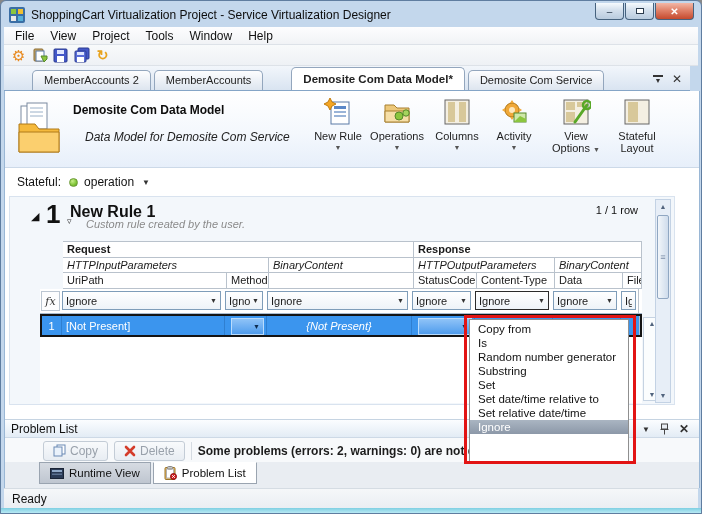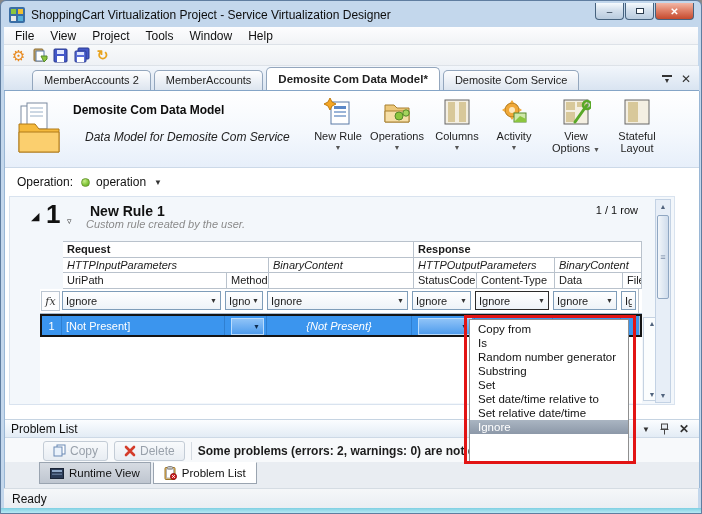--- a/index.html
+++ b/index.html
@@ -23,27 +23,27 @@
   .menubar{position:absolute;left:3px;top:26px;right:3px;height:18px;background:linear-gradient(#fdfdfe,#f1f3f6);
     border-bottom:1px solid #dde2e8;display:flex;align-items:center;padding-left:3px;}
   .mitem{font-size:12px;color:#111;padding:1px 8px;cursor:default;}
   
   .toolbar{position:absolute;left:3px;top:44px;right:3px;height:21px;background:linear-gradient(#f8fafb,#eef1f5);
     border-bottom:1px solid #dde2e8;display:flex;align-items:center;gap:4px;padding-left:6px;}
   .tico{width:17px;height:17px;display:flex;align-items:center;justify-content:center;font-size:14px;line-height:17px;}
   .gear-g{color:#e8891e;font-size:15px;}
   .refresh-g{color:#e8a31e;font-weight:bold;font-size:14px;}
   
-  .tabstrip{position:absolute;left:3px;top:65px;right:2px;height:25px;
+  .tabstrip{position:absolute;left:3px;top:65px;right:11px;height:25px;
     background:linear-gradient(#f2f6fb,#d9e4f1);border-bottom:1px solid #85a5c7;}
   .dtabs{position:absolute;left:28px;bottom:0;display:flex;align-items:flex-end;}
   .dtab{height:20px;line-height:19px;padding:0 11px;font-size:11px;color:#222;white-space:nowrap;
     background:linear-gradient(#fdfdfe,#dde5ef);border:1px solid #93a6bd;border-bottom:none;
     border-radius:5px 5px 0 0;margin-right:3px;cursor:pointer;}
-  .dtab.active{height:23px;line-height:22px;background:#fff;font-weight:bold;font-size:11.5px;}
+  .dtab.active{height:23px;line-height:22px;background:#fff;font-weight:bold;font-size:11.5px;margin-left:25px;}
   .tabicons{position:absolute;right:8px;bottom:5px;display:flex;align-items:center;gap:9px;}
   .tablist-ic{width:10px;border-top:2px solid #333;padding-top:1px;text-align:center;font-size:7px;color:#333;line-height:6px;cursor:pointer;}
   .tabclose-ic{font-size:12px;color:#333;line-height:12px;cursor:pointer;}
   
   .content{position:absolute;left:3px;top:90px;width:696px;height:397px;background:#fff;
     border:1px solid #9ab7d5;border-top:none;}
   
   .ribbon{position:absolute;left:0;top:0;right:0;height:77px;
     background:linear-gradient(#ffffff,#f4f8fd 55%,#e7effa);border-bottom:1px solid #ccd9e8;}
   .docicon{position:absolute;left:10px;top:11px;}
@@ -57,21 +57,21 @@
   .w54{width:54px}.w64{width:64px}.w56{width:56px}.w58{width:58px}.w66{width:66px}
   
   .opbar{position:absolute;left:0;top:77px;right:0;height:28px;display:flex;align-items:center;padding-left:12px;background:#fff;font-size:12px;color:#111;}
   .opdot{width:9px;height:9px;border-radius:50%;background:radial-gradient(circle at 35% 30%,#c8ee8a,#7ec435 60%,#5f9a2a);border:1px solid #6b9a34;margin:0 6px 0 8px;}
   .opcar{font-size:8px;color:#333;margin-left:8px;}
   
   .rulepanel{position:absolute;left:4px;top:105px;width:666px;height:209px;background:#f3f7fb;border:1px solid #d9e3ef;}
   .expander{position:absolute;left:21px;top:14px;font-size:11px;color:#111;cursor:pointer;line-height:11px;}
   .bignum{position:absolute;left:36px;top:3px;font-size:26px;font-weight:bold;color:#111;line-height:28px;}
   .rcaret{position:absolute;left:57px;top:20px;font-size:9px;color:#333;line-height:9px;cursor:pointer;}
-  .rname{position:absolute;left:80px;top:6px;font-size:14px;font-weight:bold;color:#111;}
+  .rname{position:absolute;left:60px;top:6px;font-size:16px;font-weight:bold;color:#111;}
   .rdesc{position:absolute;left:76px;top:21px;font-size:11px;font-style:italic;color:#8a8a8a;}
   .rowcount{position:absolute;right:36px;top:7px;font-size:11px;color:#111;}
   
   .grid{position:absolute;left:30px;top:44px;width:602px;font-size:11px;color:#1a1a1a;}
   .g-row{display:flex;background:#fff;}
   .g-row.hdr{margin-left:23px;border-bottom:1px solid #b9c2cc;justify-content:flex-end;}
   .g-cell{padding:1px 0 0 4px;white-space:nowrap;overflow:hidden;border-left:1px solid #b9c2cc;}
   .g-cell:first-child{border-left:none;}
   .g-group{height:17px;border-top:1px solid #b9c2cc;font-weight:bold;}
   .g-sub{height:15px;font-style:italic;}
@@ -284,21 +284,21 @@
             <rect x="3" y="3" width="24" height="24" fill="#f4efe2" stroke="#666"></rect>
             <rect x="6" y="5" width="10" height="20" fill="#d8c89a"></rect>
           </svg>
           <span class="lbl"><span>Stateful</span><br>
             <span>Layout</span></span>
         </div>
       </div>
     </div>
 
     <div class="opbar">
-      <span>Operation:</span>
+      <span>Stateful:</span>
       <span class="opdot"></span>
       <span>operation</span>
       <span class="opcar">▼</span>
     </div>
 
     <div class="rulepanel">
       <span class="expander">◢</span>
       <span class="bignum">1</span>
       <span class="rcaret">▿</span>
       <span class="rname">New Rule 1</span>

